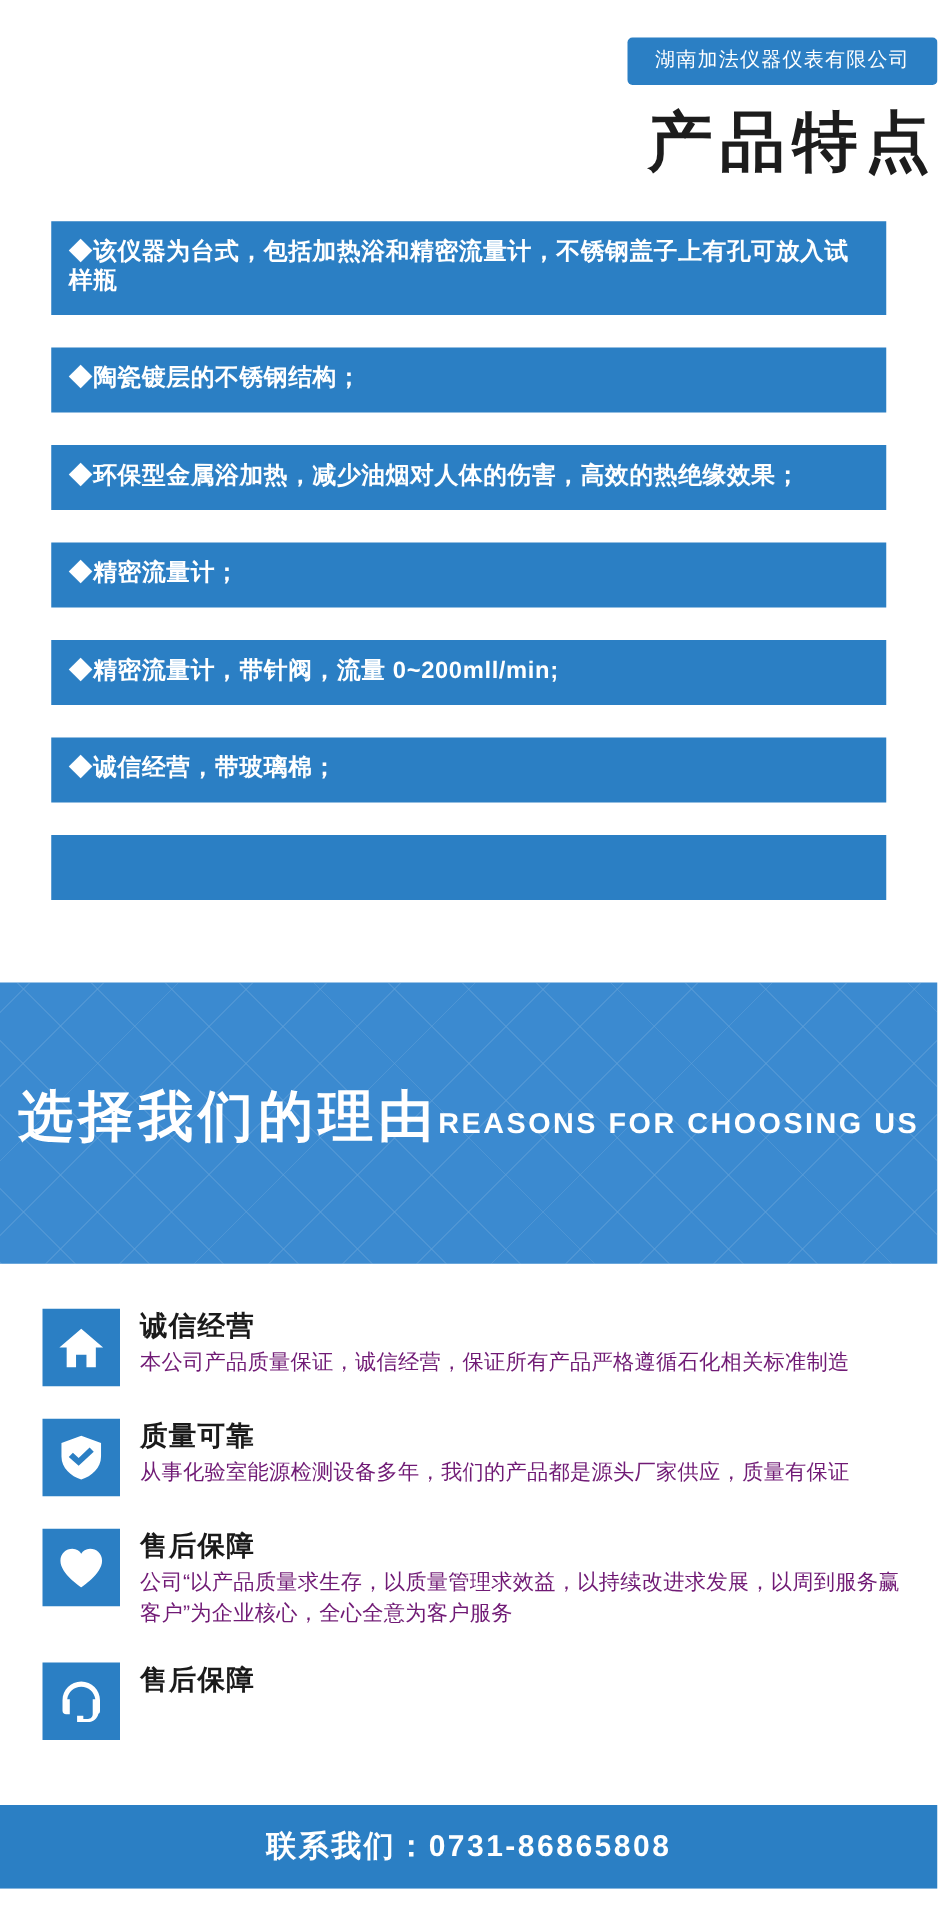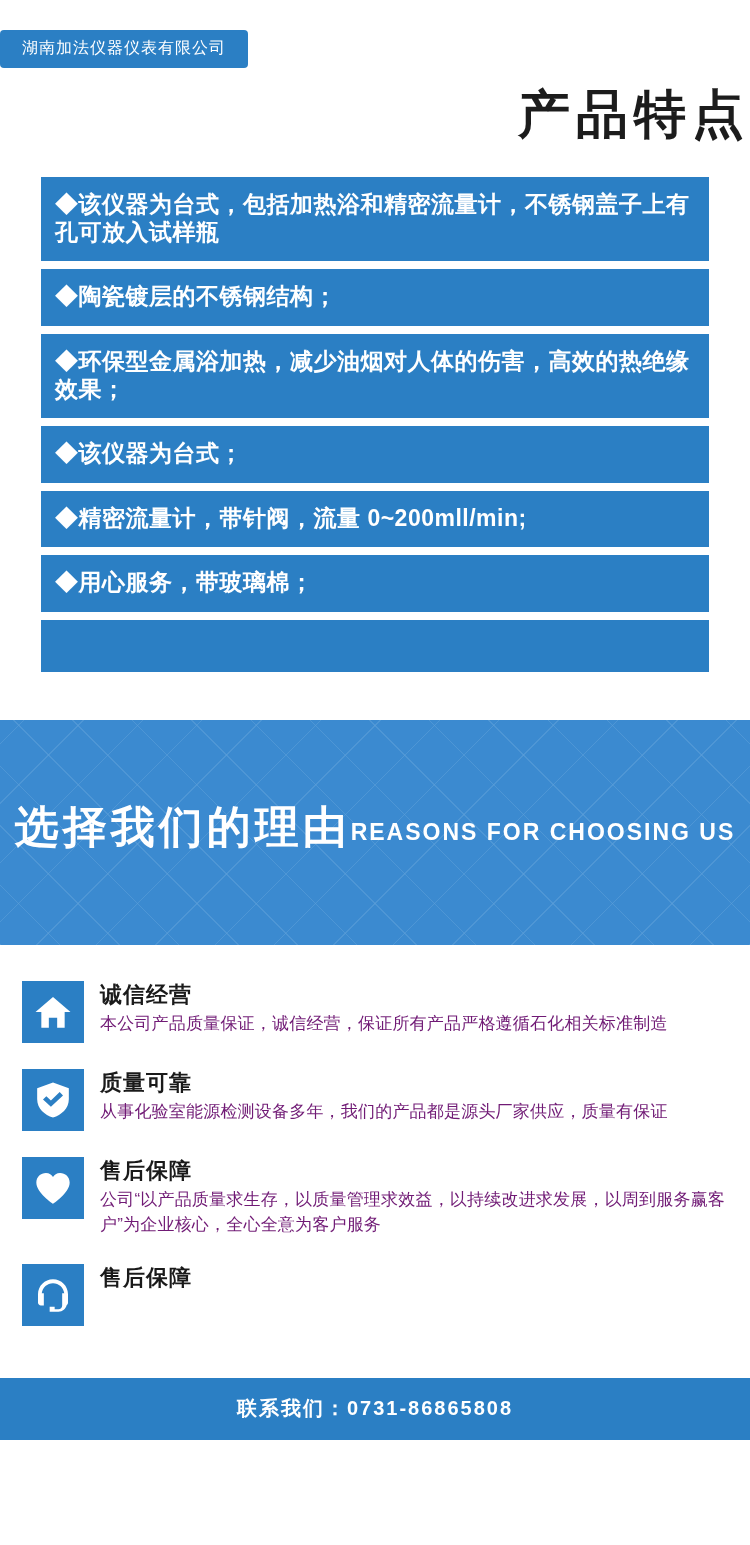--- a/index.html
+++ b/index.html
@@ -18,21 +18,21 @@
     position: relative;
     overflow: hidden;
   }
 
   
   .features-section {
     padding: 30px 0 40px 0;
     background: #ffffff;
   }
   .company-badge-wrap {
-    text-align: left;
+    text-align: right;
     margin-bottom: 18px;
   }
   .company-badge {
     display: inline-block;
     background: #2b7fc4;
     color: #ffffff;
     font-size: 16px;
     letter-spacing: 1px;
     padding: 8px 22px 9px 22px;
     border-radius: 4px;
@@ -47,25 +47,25 @@
     margin: 6px 0 34px 0;
     line-height: 1.1;
   }
   .feature-list {
     width: 668px;
     margin: 0 auto;
   }
   .feature-item {
     background: #2b7fc4;
     color: #ffffff;
-    font-size: 23px;
+    font-size: 19px;
     font-weight: bold;
     line-height: 1.2;
     padding: 14px 14px 15px 14px;
-    margin-bottom: 8px;
+    margin-bottom: 26px;
     box-sizing: border-box;
     min-height: 52px;
     display: flex;
     align-items: center;
     letter-spacing: 0.5px;
   }
   .feature-item.empty {
     min-height: 52px;
   }
 
@@ -100,20 +100,21 @@
     position: relative;
     color: #ffffff;
     font-size: 23px;
     font-weight: bold;
     letter-spacing: 2px;
   }
 
   
   .reasons-list {
     padding: 36px 22px 26px 22px;
+    margin-left: 12px;
   }
   .reason-row {
     display: flex;
     align-items: flex-start;
     margin-bottom: 26px;
   }
   .reason-icon {
     width: 62px;
     height: 62px;
     background: #2b7fc4;
@@ -145,43 +146,43 @@
     color: #701a75;
     line-height: 1.45;
     letter-spacing: 0.2px;
   }
 
   
   .contact-footer {
     background: #2b7fc4;
     color: #ffffff;
     text-align: center;
-    font-size: 20px;
+    font-size: 24px;
     font-weight: bold;
     letter-spacing: 2px;
     padding: 17px 0 18px 0;
   }
 </style>
 </head>
 <body>
 
 <div class="page">
 
   <section class="features-section">
     <div class="company-badge-wrap">
       <span class="company-badge">湖南加法仪器仪表有限公司</span>
     </div>
     <h1 class="features-title">产品特点</h1>
     <div class="feature-list">
       <div class="feature-item">◆该仪器为台式，包括加热浴和精密流量计，不锈钢盖子上有孔可放入试样瓶</div>
       <div class="feature-item">◆陶瓷镀层的不锈钢结构；</div>
       <div class="feature-item">◆环保型金属浴加热，减少油烟对人体的伤害，高效的热绝缘效果；</div>
-      <div class="feature-item">◆该仪器为台式；</div>
+      <div class="feature-item">◆精密流量计；</div>
       <div class="feature-item">◆精密流量计，带针阀，流量 0~200mll/min;</div>
-      <div class="feature-item">◆用心服务，带玻璃棉；</div>
+      <div class="feature-item">◆诚信经营，带玻璃棉；</div>
       <div class="feature-item empty"></div>
     </div>
   </section>
 
   <section class="reasons-banner">
     <div class="pattern"></div>
     <div class="reasons-cn">选择我们的理由</div>
     <div class="reasons-en">REASONS FOR CHOOSING US</div>
   </section>
 

